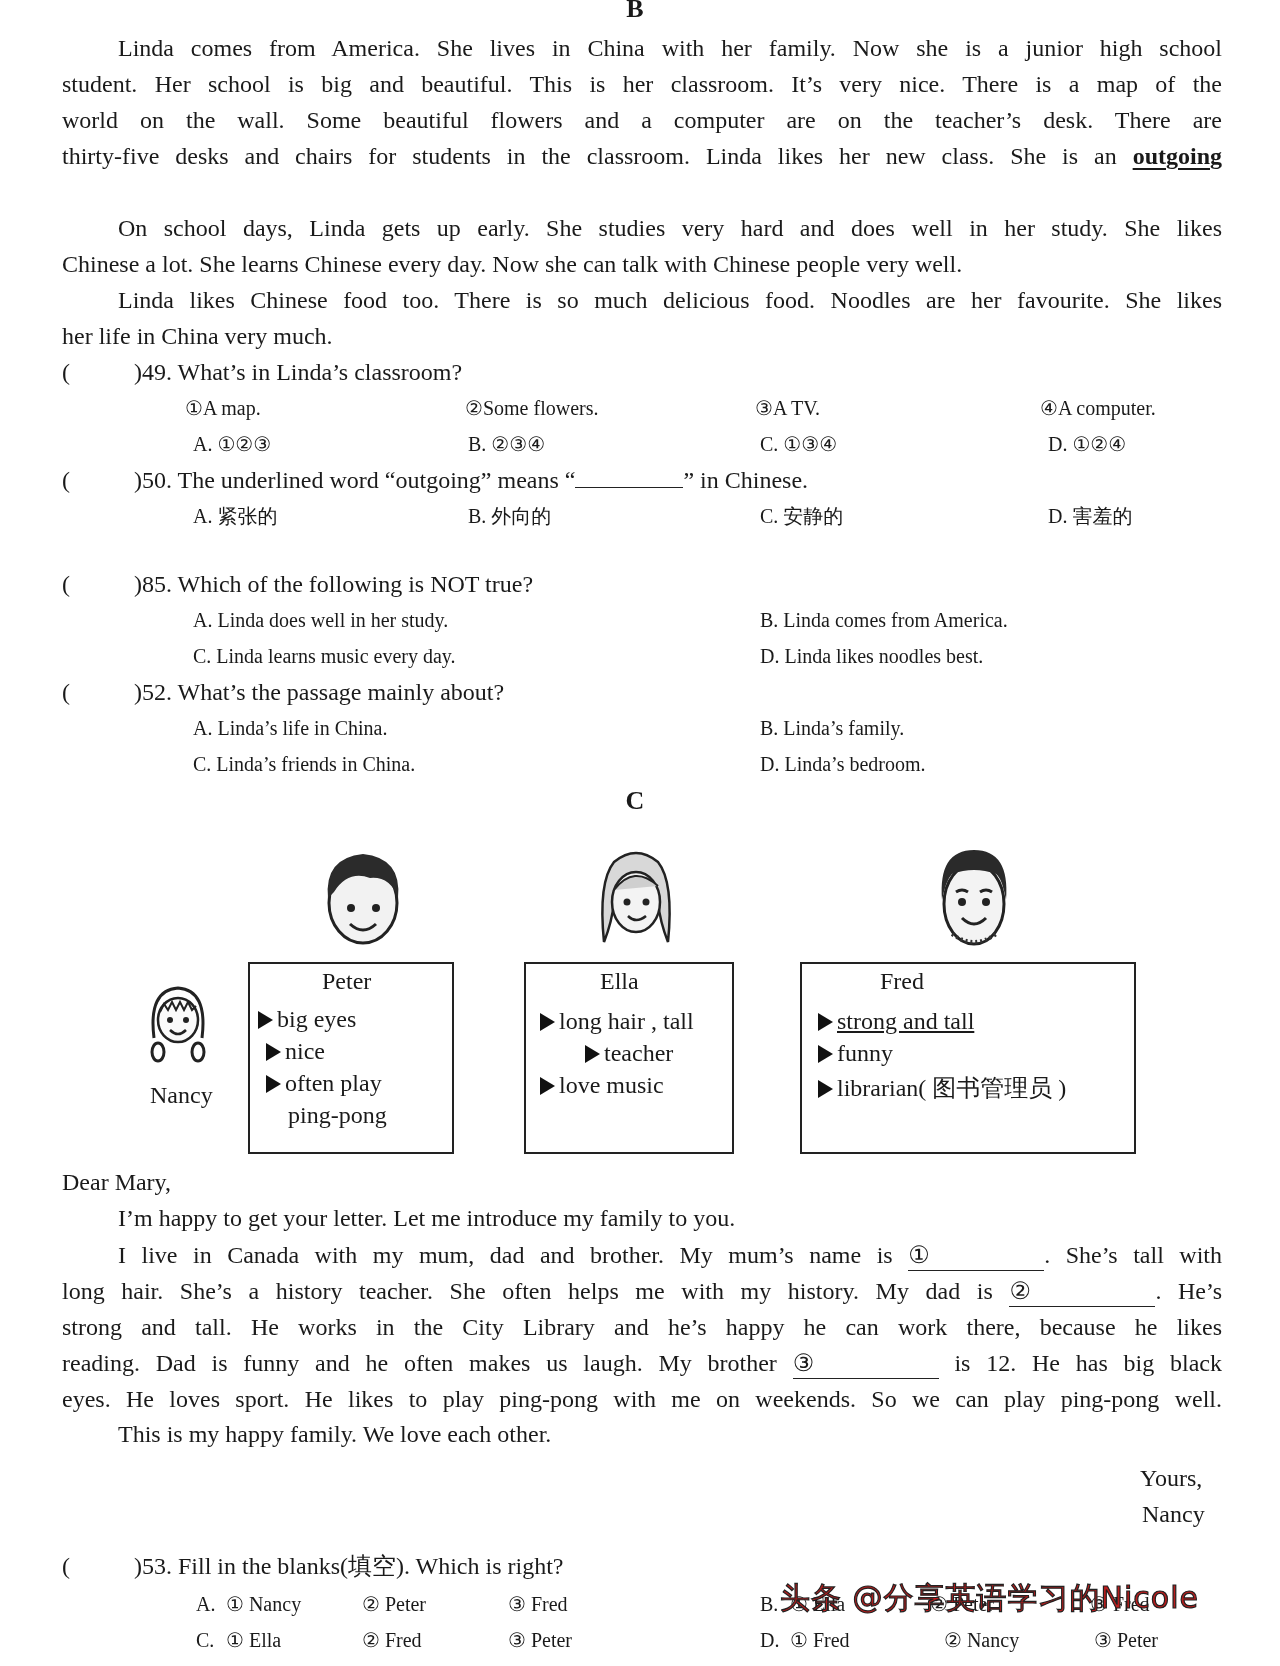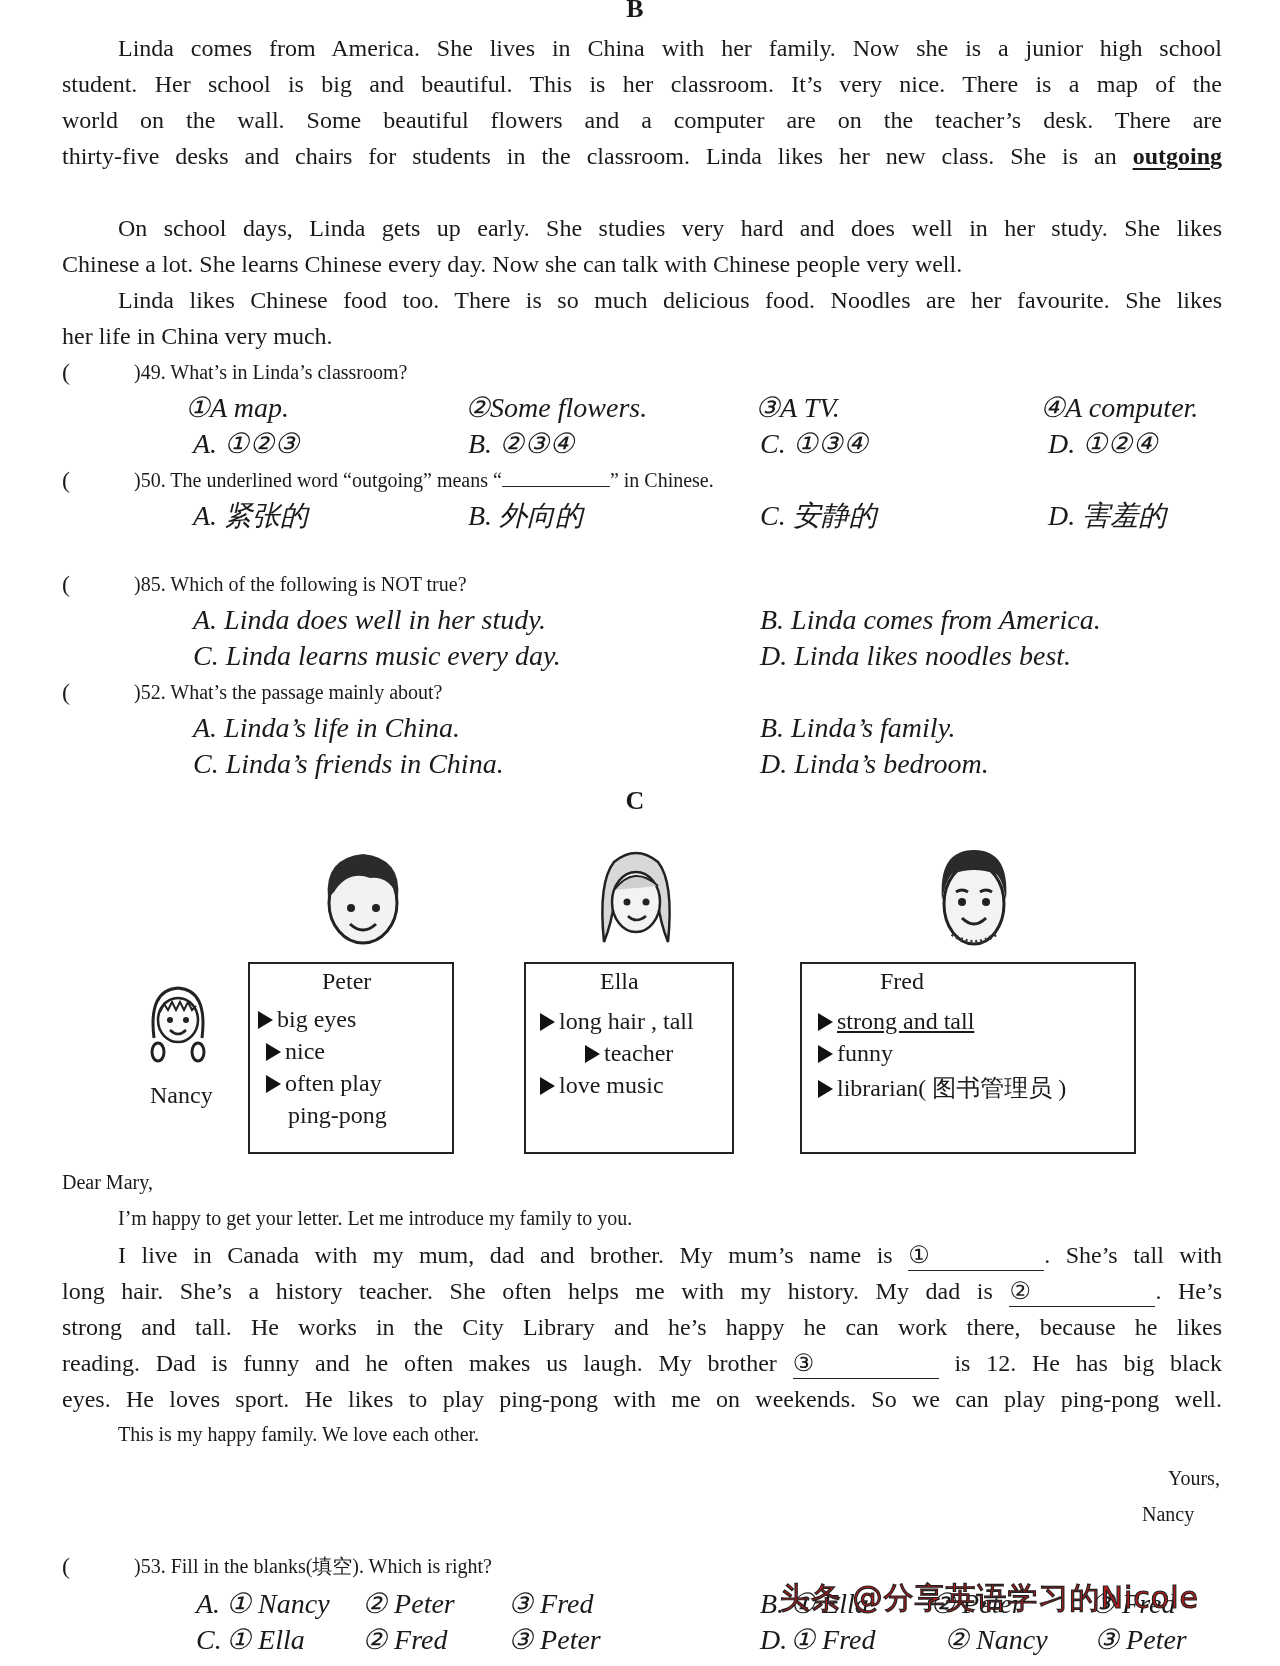--- a/index.html
+++ b/index.html
@@ -7,23 +7,23 @@
     width: 1280px; height: 1666px; position: relative; overflow: hidden;
     font-family: "Liberation Serif", "DejaVu Serif", serif;
     color: #1a1a1a;
   }
   .page { position: absolute; left: 0; top: 0; width: 1280px; height: 1666px; }
   .sec-title { position: absolute; font-weight: bold; font-size: 26px; text-align: center; width: 60px; }
   .line { position: absolute; left: 62px; width: 1160px; font-size: 24px; line-height: 38px; white-space: nowrap; text-align: justify; text-align-last: justify; }
   .line.last { text-align-last: left; }
   .indent { left: 118px; width: 1104px; }
   .bold-u { font-weight: bold; text-decoration: underline; text-decoration-thickness: 2px; text-underline-offset: 4px; }
-  .q { position: absolute; font-size: 20px; line-height: 36px; white-space: nowrap; text-align: center; }
+  .q { position: absolute; font-size: 24px; line-height: 36px; white-space: nowrap; text-align: center; }
   .paren { position: absolute; left: 62px; font-size: 24px; line-height: 36px; }
-  .opt { position: absolute; font-size: 28px; line-height: 36px; white-space: nowrap; font-style: italic; }
+  .opt { position: absolute; font-size: 20px; line-height: 36px; white-space: nowrap; }
   .blank { display: inline-block; border-bottom: 1.5px solid #222; text-align: center; line-height: 30px; }
   .card { position: absolute; border: 2px solid #222; background: #fff; box-sizing: border-box; }
   .card-title { position: absolute; font-size: 24px; }
   .card-item { position: absolute; font-size: 24px; white-space: nowrap; }
   .tri { display: inline-block; width: 0; height: 0; border-top: 9px solid transparent; border-bottom: 9px solid transparent; border-left: 15px solid #111; margin-right: 4px; vertical-align: -2px; }
   .face { position: absolute; }
   .watermark { position: absolute; left: 780px; top: 1578px; font-family: "DejaVu Sans", sans-serif; font-size: 30px; color: #b91c1c; -webkit-text-stroke: 1.2px #222; letter-spacing: 1px; white-space: nowrap; }
 </style>
 </head>
 <body>
@@ -152,21 +152,21 @@
   </div>
   <div class="line" style="top:1272px;">
     <span>long hair. She’s a history teacher. She often helps me with my history. My dad is</span> <span class="blank" style="width:146px;">②</span><span>. He’s</span>
   </div>
   <div class="line" style="top:1308px;">strong and tall. He works in the City Library and he’s happy he can work there, because he likes</div>
   <div class="line" style="top:1344px;">
     <span>reading. Dad is funny and he often makes us laugh. My brother</span> <span class="blank" style="width:146px;">③</span> <span>is 12. He has big black</span>
   </div>
   <div class="line" style="top:1380px;">eyes. He loves sport. He likes to play ping-pong with me on weekends. So we can play ping-pong well.</div>
   <div class="q" style="left:118px; top:1416px;">This is my happy family. We love each other.</div>
-  <div class="q" style="left:1140px; top:1460px;margin-left:28px;">Yours,</div>
+  <div class="q" style="left:1140px; top:1460px;">Yours,</div>
   <div class="q" style="left:1142px; top:1496px;">Nancy</div>
 
   <div>
     <span class="paren" style="top:1548px;">(</span>
     <span class="q" style="left:134px; top:1548px;">)53. Fill in the blanks(填空). Which is right?</span>
 
     <div>
       <span class="opt" style="left:196px; top:1586px;">A.</span>
       <span class="opt" style="left:226px; top:1586px;">① Nancy</span>
       <span class="opt" style="left:362px; top:1586px;">② Peter</span>

